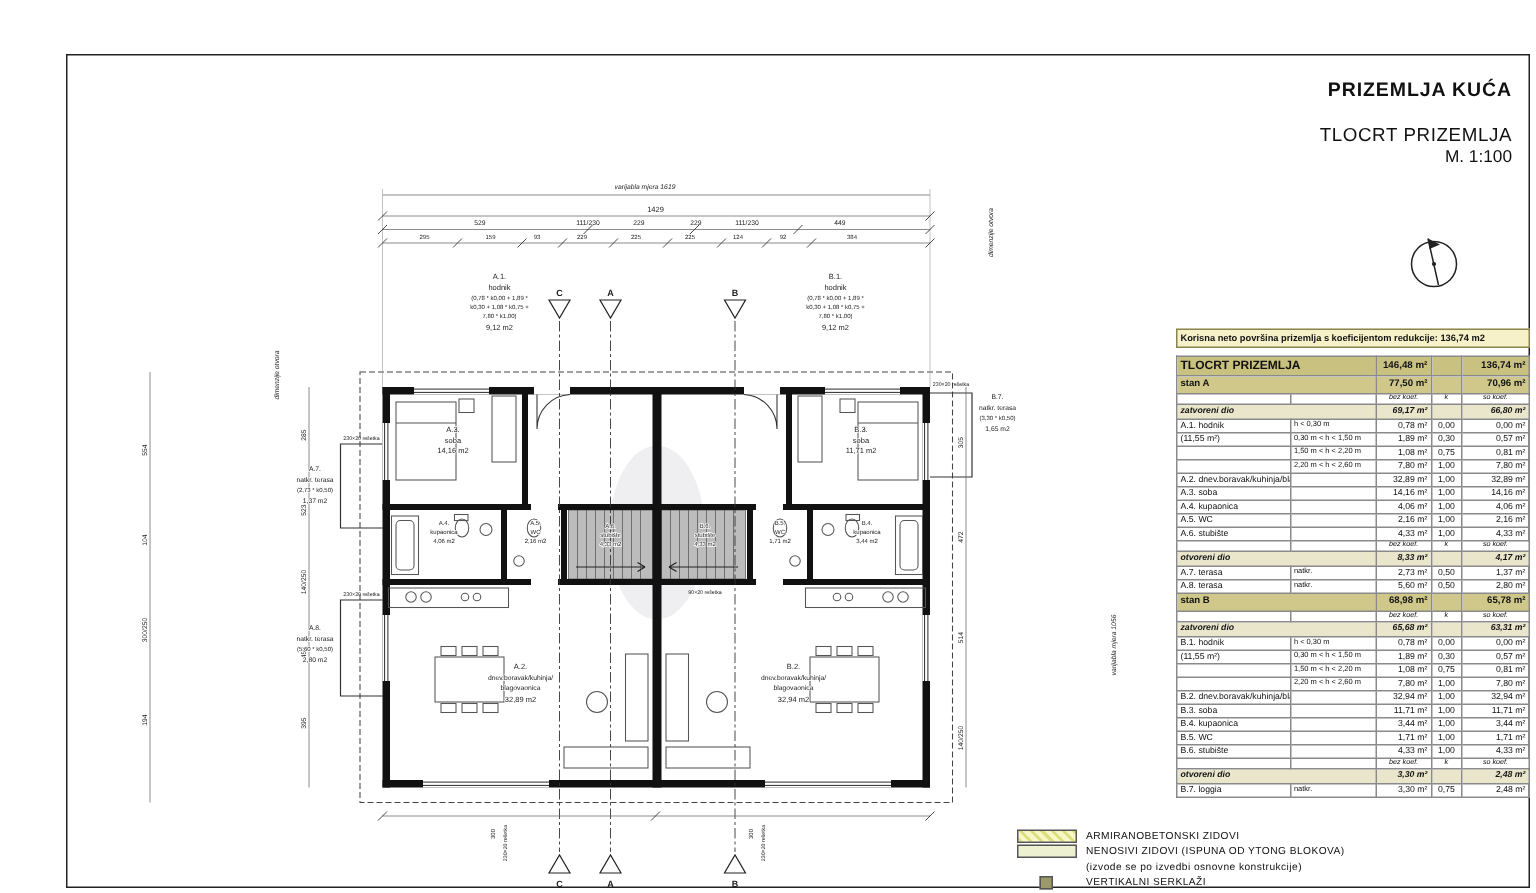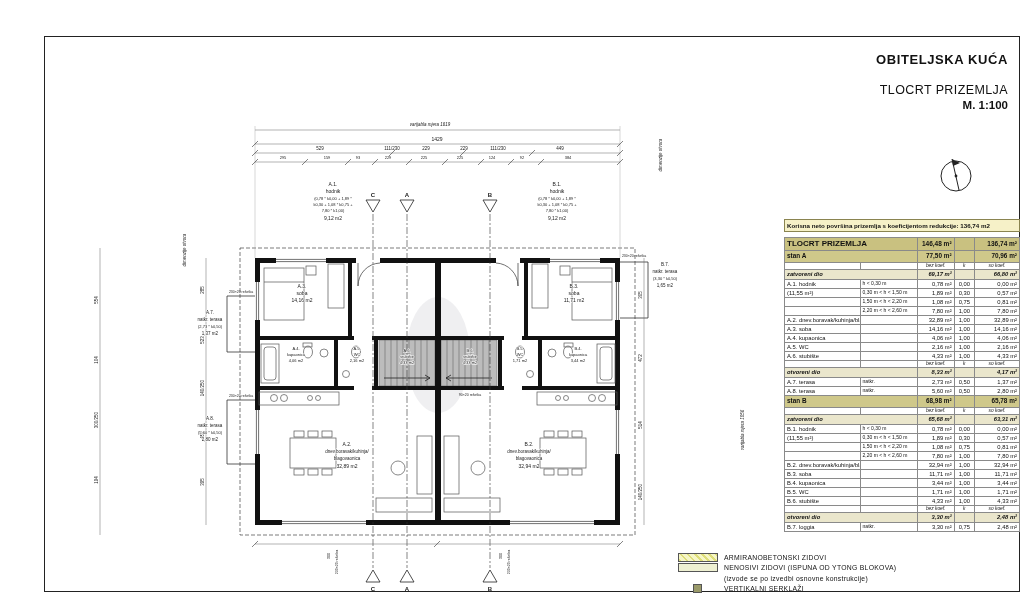--- a/index.html
+++ b/index.html
@@ -3,21 +3,21 @@
 <meta charset="utf-8">
 <style>
   html,body{margin:0;padding:0;background:#fff;}
   body{width:1024px;height:595px;overflow:hidden;font-family:"Liberation Sans",sans-serif;color:#111;}
   .sheet{position:absolute;left:0;top:0;width:1024px;height:595px;background:#fff;}
   .frame{position:absolute;left:44px;top:36px;width:976px;height:556px;border:1.5px solid #222;box-sizing:border-box;}
   
   .titleblock{position:absolute;right:16px;top:52px;text-align:right;}
   .tb-title{font-size:13px;font-weight:bold;letter-spacing:.6px;}
   .tb-sub{font-size:12.5px;margin-top:16px;letter-spacing:.4px;}
-  .tb-scale{font-size:11.5px;margin-top:2px;font-weight:bold;}
+  .tb-scale{font-size:11.5px;margin-top:2px;}
   
   .note{position:absolute;left:784px;top:219px;width:236px;box-sizing:border-box;
         font-size:6.2px;font-weight:bold;white-space:nowrap;overflow:hidden;
         background:#f6f1c8;border:1px solid #8a8450;padding:2px 2px;}
   
   .areas{position:absolute;left:784px;top:237px;width:236px;border-collapse:collapse;table-layout:fixed;
          font-size:5.8px;border:1px solid #444;}
   .areas td{border:0.5px solid #8a8a8a;padding:0 2px;height:8px;line-height:1.05;
             white-space:nowrap;overflow:hidden;}
   .areas .c0{text-align:left;}
@@ -48,21 +48,21 @@
   
   .compass{position:absolute;left:933px;top:152px;}
 </style>
 </head>
 <body>
 
 <div class="sheet">
   <div class="frame"></div>
 
   <div class="titleblock">
-    <div class="tb-title">OBITELJSKA KUĆA</div>
+    <div class="tb-title">PRIZEMLJA KUĆA</div>
     <div class="tb-sub">TLOCRT PRIZEMLJA</div>
     <div class="tb-scale">M. 1:100</div>
   </div>
 
   <div class="compass">
     <svg width="46" height="46" viewBox="0 0 46 46">
       <circle cx="23" cy="24" r="15" fill="none" stroke="#222" stroke-width="1"></circle>
       <line x1="26" y1="38" x2="19" y2="7" stroke="#222" stroke-width="1"></line>
       <polygon points="19,7 27,11 20,14" fill="#222"></polygon>
       <circle cx="23" cy="24" r="1.4" fill="#222"></circle>

